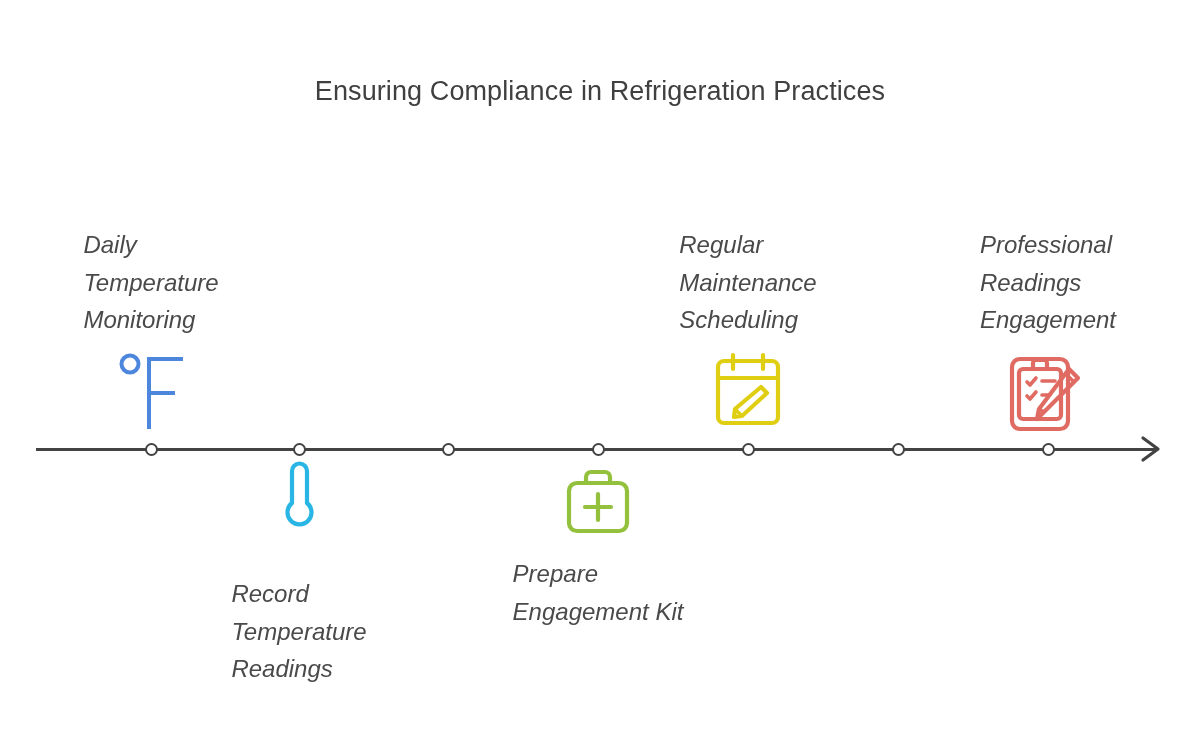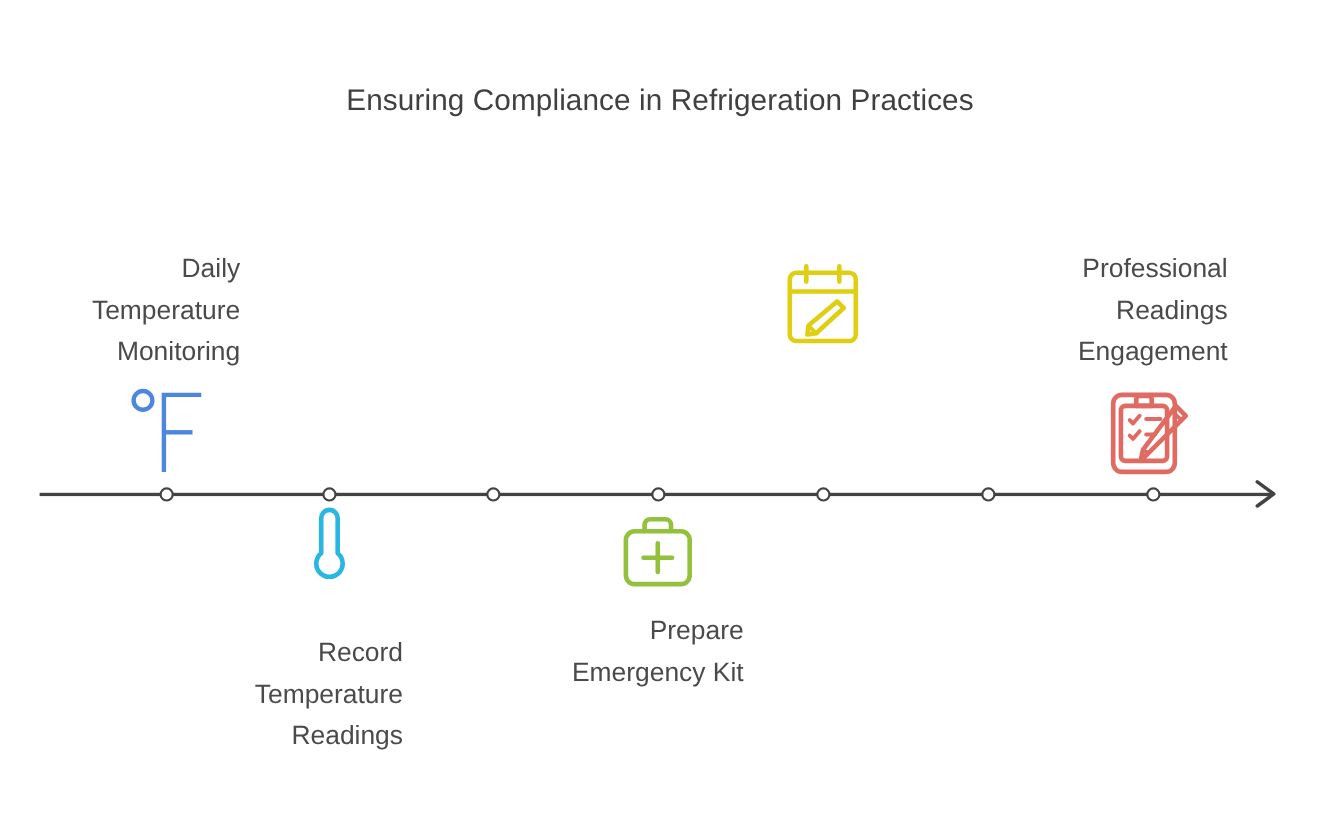--- a/index.html
+++ b/index.html
@@ -63,23 +63,24 @@
     width: 250px;
     margin-left: -125px;
     display: flex;
     flex-direction: column;
     align-items: center;
   }
   .label {
     font-size: 24px;
     line-height: 37.5px;
     color: #4a4a4a;
-    text-align: right;
+    text-align: left;
     font-weight: 400;
     white-space: pre-line;
+    font-style: italic;
   }
   .icon-wrap {
     display: flex;
     align-items: center;
     justify-content: center;
   }
   .ms-above .icon-wrap { margin-top: 12px; }
   .ms-below .icon-wrap { margin-bottom: 14px; }
 
   svg { display: block; overflow: visible; }
@@ -138,24 +139,27 @@
       <svg width="74" height="74" viewBox="0 0 74 74">
 
         <path d="M25 16 L25 10 a5 5 0 0 1 5 -5 L44 5 a5 5 0 0 1 5 5 L49 16" fill="none" stroke="#93c13d" stroke-width="4.2" stroke-linejoin="round"></path>
 
         <rect x="8" y="16" width="58" height="48" rx="8" fill="none" stroke="#93c13d" stroke-width="4.2"></rect>
 
         <path d="M37 27 L37 53 M24 40 L50 40" fill="none" stroke="#93c13d" stroke-width="4.2" stroke-linecap="round"></path>
       </svg>
     </div>
     <div class="label">Prepare
-Emergency Kit</div>
+Engagement Kit</div>
   </div>
 
   <div class="milestone ms-above" style="left:748px; top:226px;">
+    <div class="label">Regular
+Maintenance
+Scheduling</div>
     <div class="icon-wrap">
       <svg width="72" height="80" viewBox="0 0 72 80">
 
         <path d="M21 4 L21 18 M51 4 L51 18" fill="none" stroke="#e0ce12" stroke-width="4.2" stroke-linecap="round"></path>
 
         <rect x="6" y="10" width="60" height="62" rx="6" fill="none" stroke="#e0ce12" stroke-width="4.2"></rect>
 
         <path d="M6 27 L66 27" fill="none" stroke="#e0ce12" stroke-width="4.2"></path>
 
         <path d="M49 36 L55 42 L30 65 L22 66 L23 58 Z" fill="none" stroke="#e0ce12" stroke-width="4.2" stroke-linejoin="round"></path>

